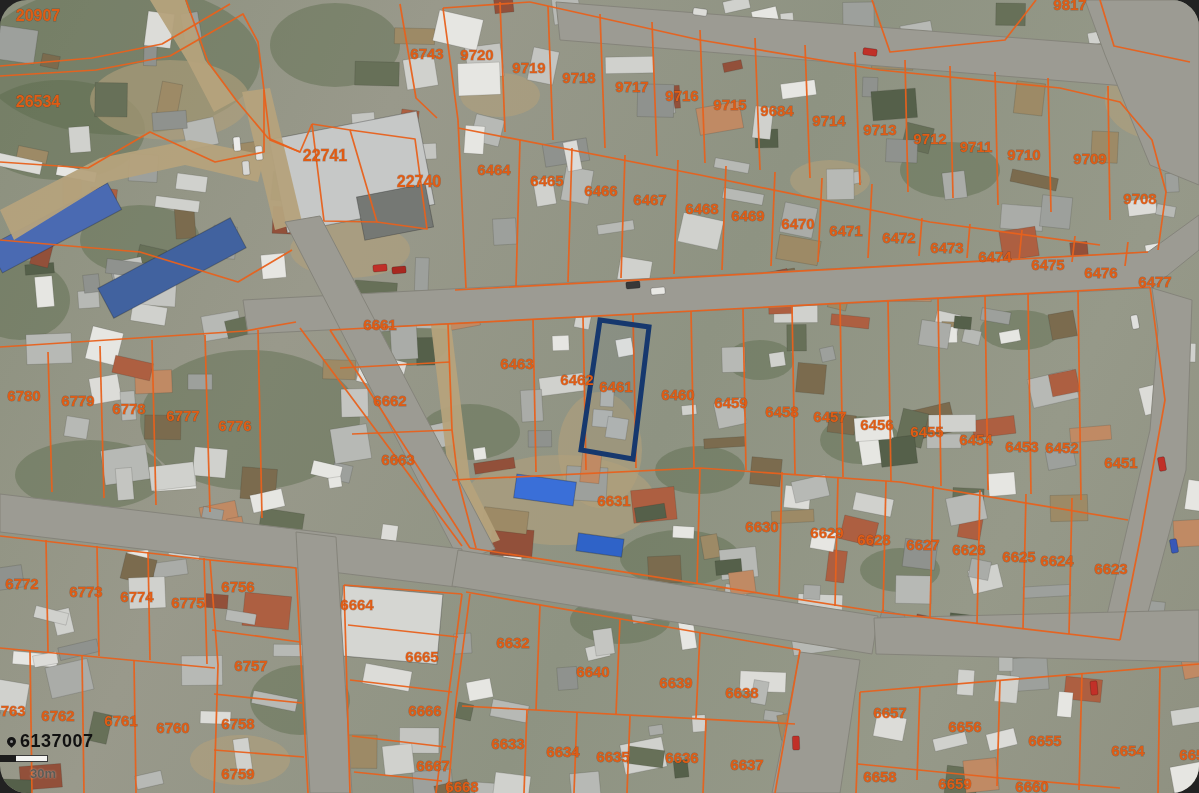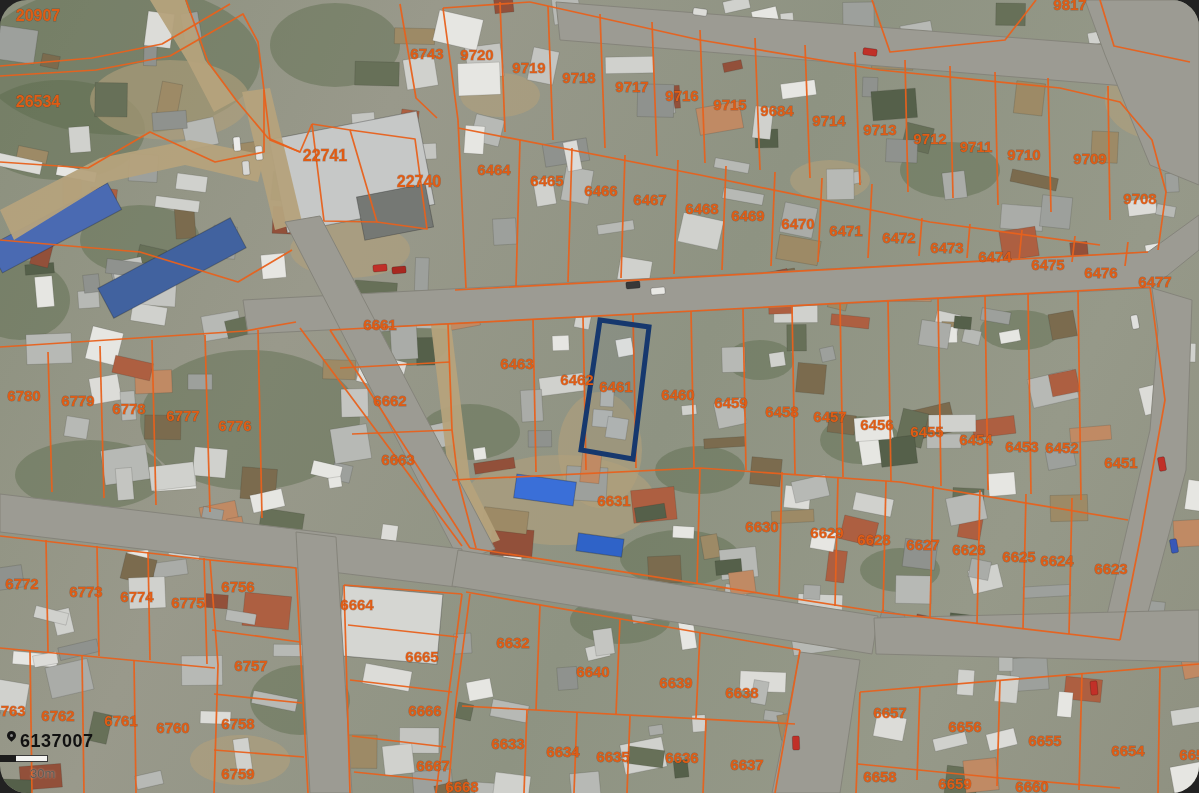--- a/index.html
+++ b/index.html
@@ -5,31 +5,31 @@
   html,body{margin:0;padding:0;background:#222;}
   #viewport{
     position:relative;width:1199px;height:793px;overflow:hidden;
     background:linear-gradient(115deg,#8b907d 0%,#99998b 28%,#8e9382 55%,#969989 80%,#8f9181 100%);
     font-family:"Liberation Sans", sans-serif;
     cursor:crosshair;
     border-radius:27px;
   }
   svg{position:absolute;left:0;top:0;display:block;}
   .idlabel{
-    position:absolute;left:6px;top:731px;display:flex;align-items:flex-start;gap:3px;
+    position:absolute;left:6px;top:731px;display:flex;align-items:flex-end;gap:3px;
     font-weight:bold;font-size:18px;color:#111;letter-spacing:.5px;z-index:5;
   }
   .pin{width:11px;height:15px;position:relative;display:inline-block;}
   .pin:before{content:"";position:absolute;left:1px;top:0;width:9px;height:9px;border-radius:50% 50% 50% 0;
     transform:rotate(-45deg);background:#151515;}
   .pin:after{content:"";position:absolute;left:4px;top:3px;width:3px;height:3px;border-radius:50%;background:#8b8b8b;}
   .scalebar{position:absolute;left:0;top:755px;height:7px;width:48px;z-index:5;display:flex;}
   .scalebar .seg-dark{width:16px;height:7px;background:#1c1c1c;border:1px solid #1c1c1c;box-sizing:border-box;}
   .scalebar .seg-light{width:32px;height:7px;background:#f4f4f2;border:1px solid #3a3a3a;border-left:none;box-sizing:border-box;}
-  .scalelabel{position:absolute;left:30px;top:766px;font-size:13px;font-weight:normal;color:#5c5c56;z-index:5;
+  .scalelabel{position:absolute;left:30px;top:766px;font-size:13px;font-weight:bold;color:#5c5c56;z-index:5;
     text-shadow:0 0 2px rgba(230,230,225,.6);}
 </style>
 </head>
 <body>
 
 <div id="viewport">
   <svg id="mapsvg" width="1199" height="793" viewBox="0 0 1199 793">
       <g>
         <ellipse cx="120" cy="60" rx="140" ry="75" fill="#5b6b4b" fill-opacity="0.45"></ellipse>
         <ellipse cx="60" cy="130" rx="85" ry="50" fill="#5b6b4b" fill-opacity="0.45"></ellipse>

